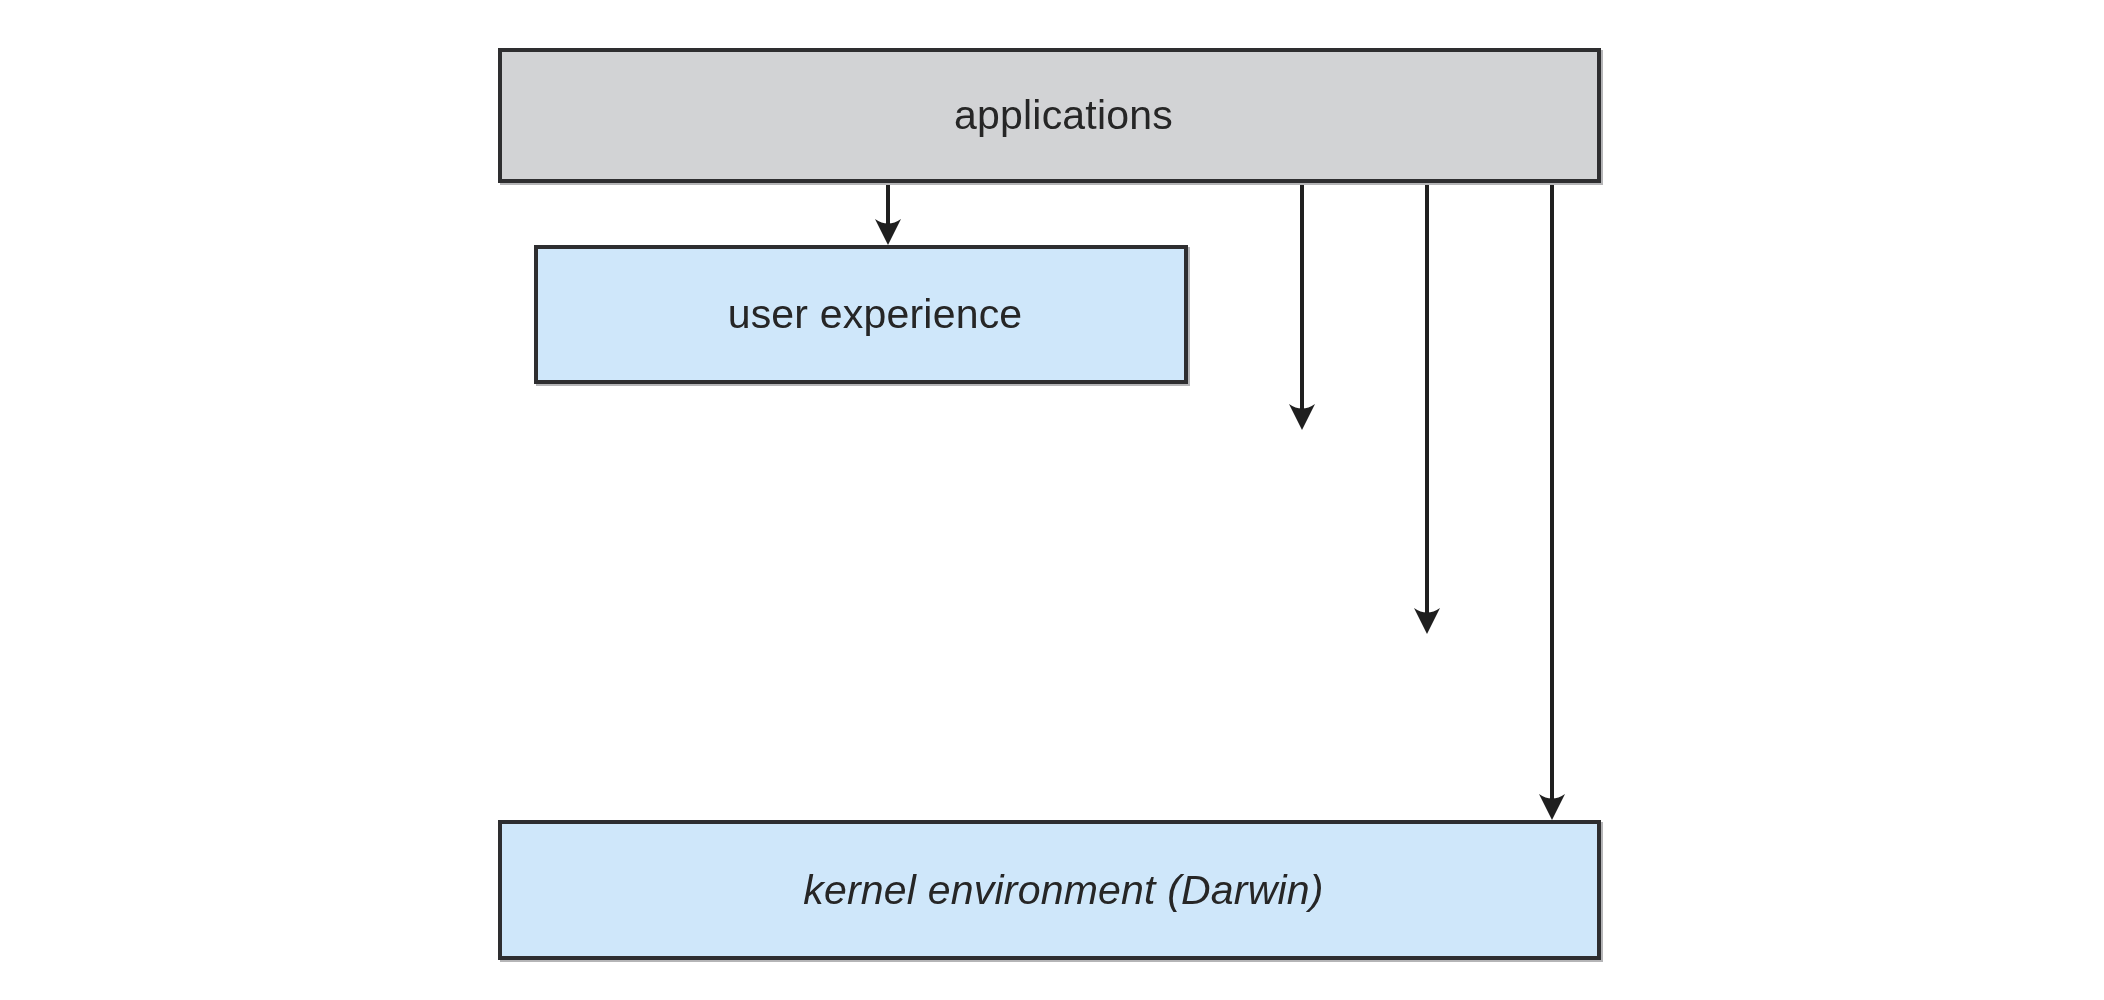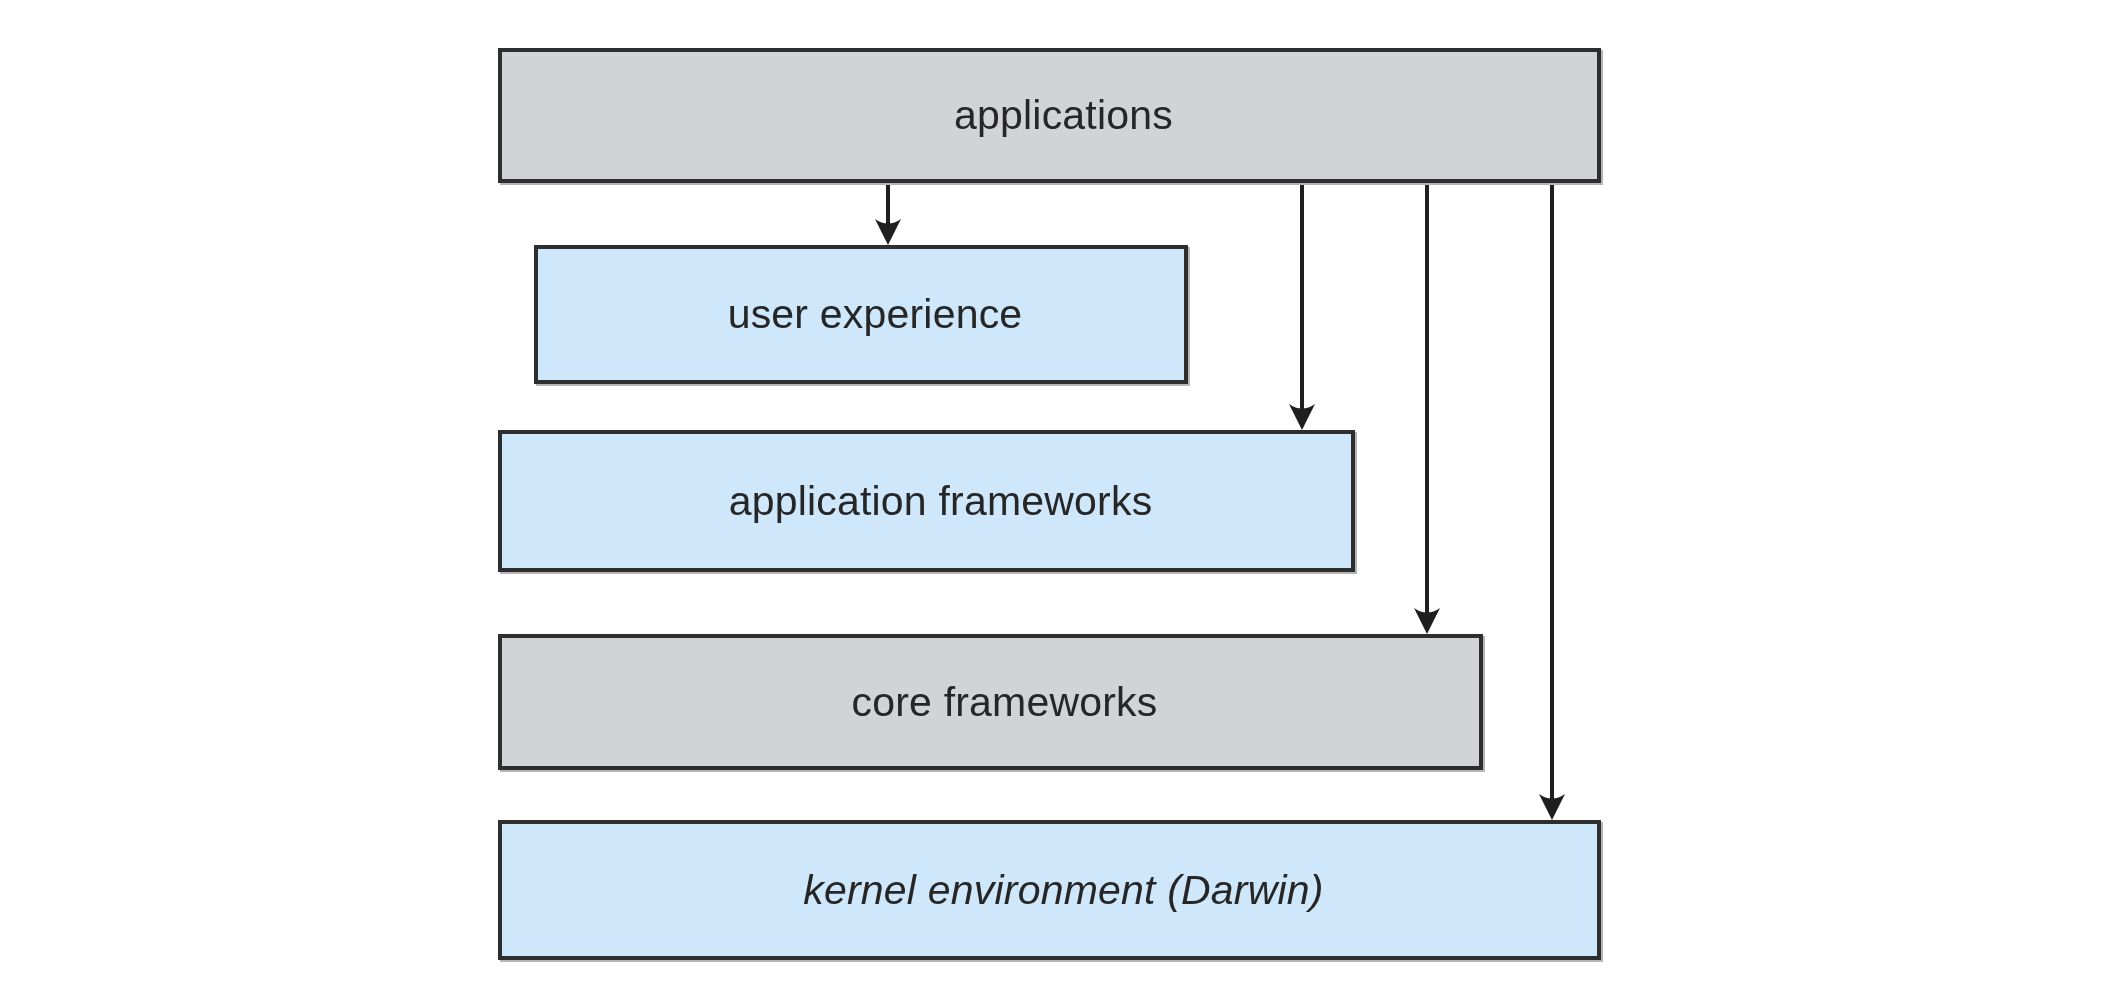--- a/index.html
+++ b/index.html
@@ -56,27 +56,21 @@
 <div id="diagram-canvas">
 
   <div class="layer-box fill-gray" id="box-applications" style="left: 498px; top: 48px; width: 1103px; height: 135px;">
     <span class="layer-label">applications</span>
   </div>
 
   <div class="layer-box fill-blue" id="box-user-experience" style="left: 498px; top: 245px; width: 654px; height: 139px; margin-left: 36px;">
     <span class="layer-label">user experience</span>
   </div>
 
-  <div class="layer-box fill-blue" id="box-application-frameworks" style="left: 498px; top: 430px; width: 857px; height: 142px;">
-    <span class="layer-label">application frameworks</span>
-  </div>
 
-  <div class="layer-box fill-gray" id="box-core-frameworks" style="left: 498px; top: 634px; width: 985px; height: 136px;">
-    <span class="layer-label">core frameworks</span>
-  </div>
 
   <div class="layer-box fill-blue" id="box-kernel-environment" style="left: 498px; top: 820px; width: 1103px; height: 140px; font-style: italic;">
     <span class="layer-label">kernel environment (Darwin)</span>
   </div>
 
   <svg class="arrow-layer" id="arrow-layer" viewBox="0 0 2104 1000" xmlns="http://www.w3.org/2000/svg">
       <g>
         <line x1="888" y1="185" x2="888" y2="225" stroke="#1f1f1f" stroke-width="4"></line>
         <path d="M 888 245 L 875 219 Q 888 228 901 219 Z" fill="#1f1f1f"></path>
       </g>

